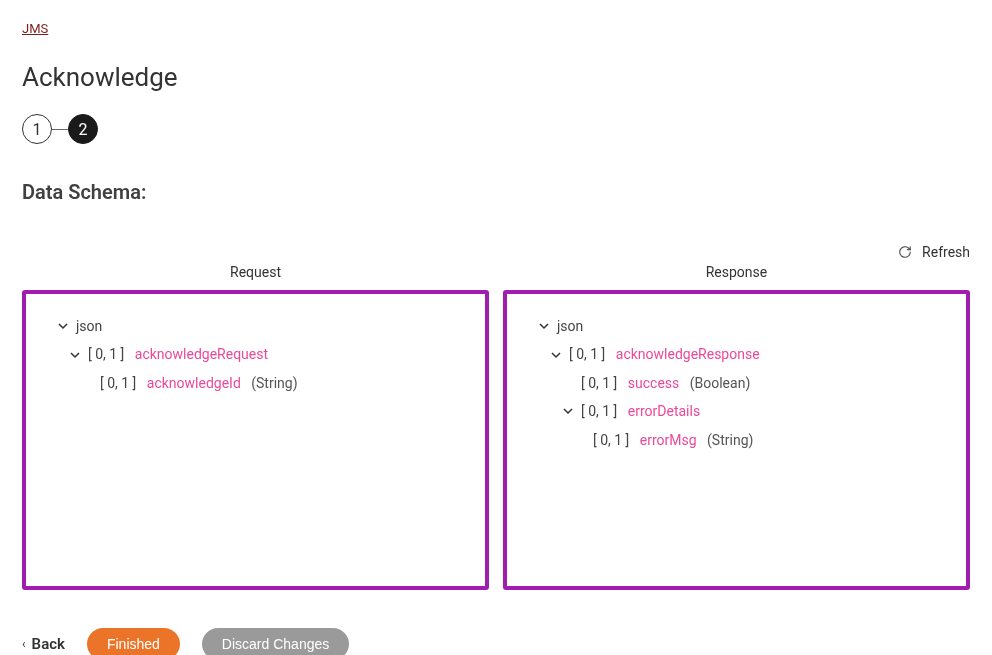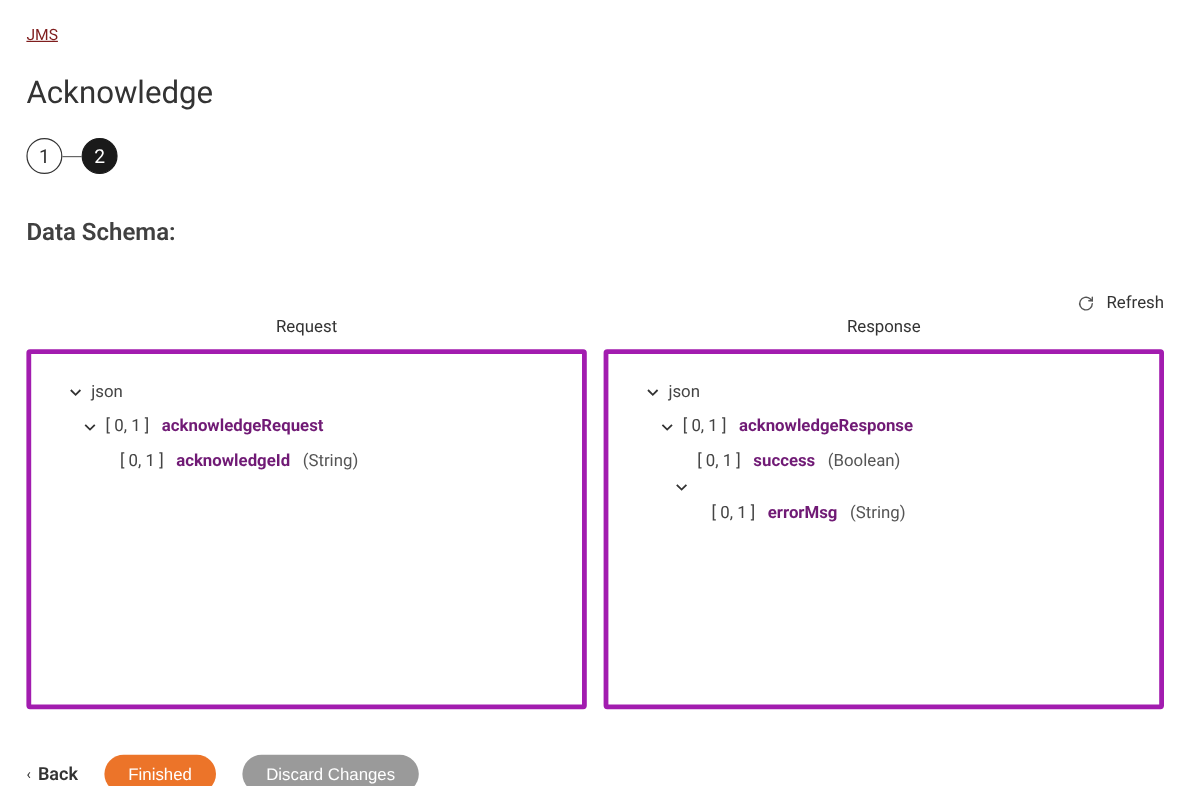--- a/index.html
+++ b/index.html
@@ -122,22 +122,22 @@
       flex-shrink: 0;
     }
     .indent-0 { padding-left: 16px; }
     .indent-1 { padding-left: 28px; }
     .indent-2 { padding-left: 40px; }
     .indent-3 { padding-left: 52px; }
     .node-card {
       color: #444;
     }
     .node-name {
-      font-weight: 700;
-      color: #701a75;
+      font-weight: 400;
+      color: #ec4899;
     }
     .node-type {
       color: #555;
       font-weight: 400;
     }
     .footer-bar {
       display: flex;
       align-items: center;
       margin-top: 38px;
       gap: 22px;
@@ -265,20 +265,25 @@
           <span class="node-name">success</span>
           <span>&nbsp;</span>
           <span class="node-type">(Boolean)</span>
         </span>
       </div>
 
       <div class="tree-node indent-2">
         <svg class="chevron" viewBox="0 0 10 10">
             <path d="M1 3 L5 7 L9 3" fill="none" stroke="#333" stroke-width="1.5"></path>
           </svg>
+        <span>
+          <span class="node-card">[ 0, 1 ]</span>
+          <span>&nbsp;</span>
+          <span class="node-name">errorDetails</span>
+        </span>
       </div>
 
       <div class="tree-node indent-3">
         <span class="chevron-holder"></span>
         <span>
           <span class="node-card">[ 0, 1 ]</span>
           <span>&nbsp;</span>
           <span class="node-name">errorMsg</span>
           <span>&nbsp;</span>
           <span class="node-type">(String)</span>

